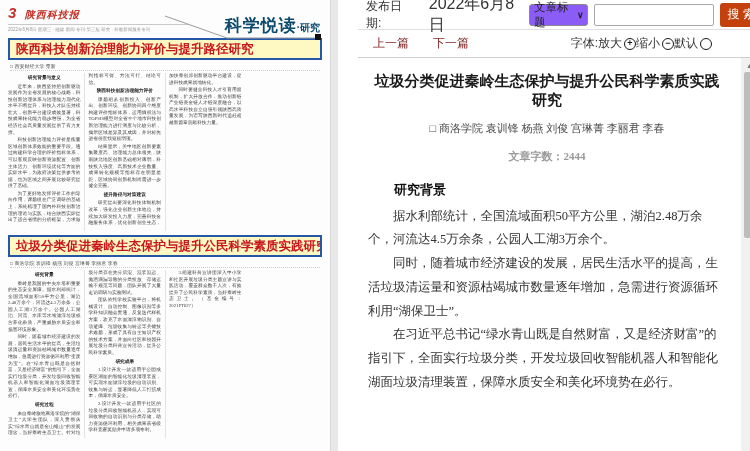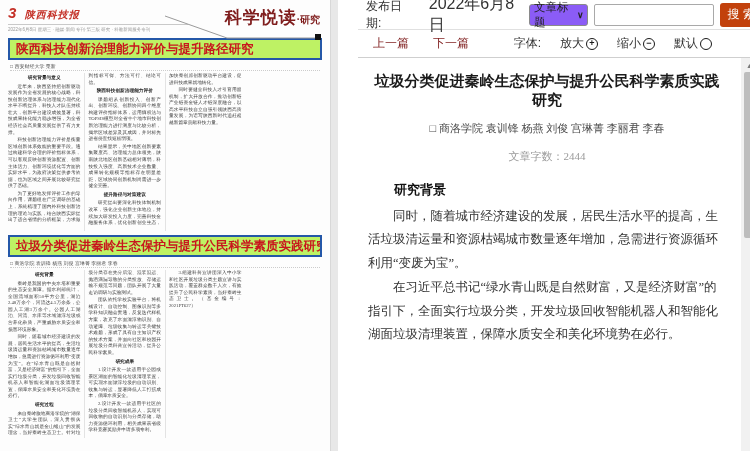--- a/index.html
+++ b/index.html
@@ -13,25 +13,25 @@
   .gutter { position:absolute; left:331px; top:0; width:7px; height:451px; background:#e8e8e8; }
 
   .np-header { position:relative; height:34px; padding:4px 8px 0 8px; }
   .np-pageno { color:#c43027; font-size:15px; font-weight:bold; font-style:italic; vertical-align:top; }
   .np-masthead { color:#c43027; font-size:10px; font-weight:bold; font-style:italic;
     font-family:"DejaVu Serif", serif; letter-spacing:1px; margin-left:4px; }
   .np-dateline { margin-top:2px; padding-top:2px; border-top:1px solid #c9c9c9; width:180px;
     font-size:4.5px; color:#999; white-space:nowrap; overflow:hidden; }
   .np-section-wrap { position:absolute; right:0; top:0; width:165px; height:44px; }
   .np-section-svg { position:absolute; left:0; top:0; }
-  .np-section-text { position:absolute; right:10px; top:6px; color:#7f1d1d; white-space:nowrap; }
+  .np-section-text { position:absolute; right:10px; top:14px; color:#0c4a6e; white-space:nowrap; }
   .np-section-title { font-size:17px; font-weight:bold; font-family:"DejaVu Serif", serif; letter-spacing:1px; }
   .np-section-sub { font-size:10px; font-weight:bold; }
 
-  .np-headline { margin:4px 8px 0 8px; border:2px solid #2457a8; background:#bef264;
+  .np-headline { margin:4px 8px 0 8px; border:2px solid #2457a8; background:#fef9c3;
     color:#c8161d; font-weight:bold; font-size:12.5px; line-height:16px; padding:1px 6px;
     white-space:nowrap; overflow:hidden; }
   .np-byline { margin:3px 10px 1px 10px; font-size:5px; color:#555; border-bottom:1px dotted #ccc; padding-bottom:1px; }
   .np-cols { margin:2px 8px 0 8px; column-count:4; column-gap:8px; column-fill:auto;
     column-rule:1px solid #e3e3e3; font-family:"Liberation Serif", serif;
     font-size:4.7px; line-height:1.4; color:#3c3c3c; text-align:justify; overflow:hidden; }
   .np-cols p { text-indent:2em; margin-bottom:1px; }
   .np-cols .np-sub { font-weight:bold; text-indent:0; text-align:center; color:#1a1a1a; margin:2px 0; }
   .np-cols-a1 { height:158px; }
   .np-cols-a2 { height:168px; }
@@ -46,31 +46,31 @@
   .dropdown .dd-label { font-size:11.5px; color:#222; }
   .dropdown .chev { font-size:9px; font-weight:bold; color:#222; }
   .search-input { margin-left:6px; width:120px; height:22px; border:1px solid #a9a9a9; border-radius:2px;
     font-size:12px; padding:0 4px; outline:none; }
   .search-btn { margin-left:6px; width:42px; height:24px; background:#c2410c; color:#fff; border:none;
     border-radius:3px; font-size:12px; cursor:pointer; white-space:nowrap; }
 
   .tb2 { display:flex; align-items:center; height:28px; padding:0 14px 0 15px; border-bottom:1px solid #cfcfcf; }
   .nav-link { font-size:12px; color:#7f1d1d; text-decoration:none; margin-right:24px; cursor:pointer; }
   .font-controls { margin-left:auto; margin-right:44px; display:flex; align-items:flex-start; font-size:12px; color:#333; }
-  .fc-item { display:flex; align-items:center; margin-left:19px; cursor:pointer; }
+  .fc-item { display:flex; align-items:center; margin-left:0; cursor:pointer; }
   .ci { width:12px; height:12px; border:1.3px solid #1a1a1a; border-radius:50%; display:inline-flex;
     align-items:center; justify-content:center; font-size:9px; font-weight:bold; color:#1a1a1a;
     line-height:1; margin-left:2px; }
 
   .article-area { position:relative; height:393px; padding:8px 44px 0 10px; overflow:hidden; }
   .a-title { text-align:center; font-size:15px; font-weight:bold; color:#1a1a1a; margin-top:6px; }
   .a-byline { text-align:center; font-size:11px; color:#4a4a4a; margin-top:11px;
     font-family:"Liberation Serif", serif; }
   .a-wordcount { text-align:center; font-size:11px; color:#9a9a9a; margin-top:13px;
-    font-family:"Liberation Serif", serif; }
+    font-family:"Liberation Serif", serif;font-weight:bold; }
   .a-body { margin-top:14px; font-family:"Liberation Serif", serif; font-size:12.5px;
     line-height:1.9; color:#333; }
   .a-body h3 { font-size:13px; color:#111; text-indent:2em; margin:6px 0 2px 0;
     font-family:"Liberation Serif", serif; }
   .a-body p { text-indent:2em; margin:0; }
 
   .scrollbar { position:absolute; right:12px; top:58px; width:17px; height:393px; background:#f1f1f1; }
   .sb-up { height:14px; display:flex; align-items:center; justify-content:center;
     font-size:7px; color:#7a7a7a; cursor:pointer; }
   .sb-thumb { position:absolute; left:3px; top:14px; width:11px; height:166px; background:#bdbdbd;
@@ -168,21 +168,22 @@
     </div>
 
     <div class="article-area">
       <div class="a-title">垃圾分类促进秦岭生态保护与提升公民科学素质实践研究</div>
       <div class="a-byline">□ 商洛学院 袁训锋 杨燕 刘俊 宫琳菁 李丽君 李春</div>
       <div class="a-wordcount">
         <span>文章字数：</span><span>2444</span>
       </div>
       <div class="a-body">
         <h3>研究背景</h3>
-        <p>同时，随着城市经济建设的发展，居民生活水平的提高，生活垃圾清运量和资源枯竭城市数量逐年增加，急需进行资源循环利用“变废为宝”。</p>
+        <p>据水利部统计，全国流域面积50平方公里，湖泊2.48万余个，河流达4.5万余条，公园人工湖3万余个。</p>
+        <p>同时，随着城市经济建设的发展，居民生活水平的提高，生活垃圾清运量和资源枯竭城市数量逐年增加，急需进行资源循环利用“湖保卫士”。</p>
         <p>在习近平总书记“绿水青山既是自然财富，又是经济财富”的指引下，全面实行垃圾分类，开发垃圾回收智能机器人和智能化湖面垃圾清理装置，保障水质安全和美化环境势在必行。</p>
 
       </div>
     </div>
 
     <div class="scrollbar">
       <div class="sb-up">▲</div>
       <div class="sb-thumb"></div>
     </div>
 

